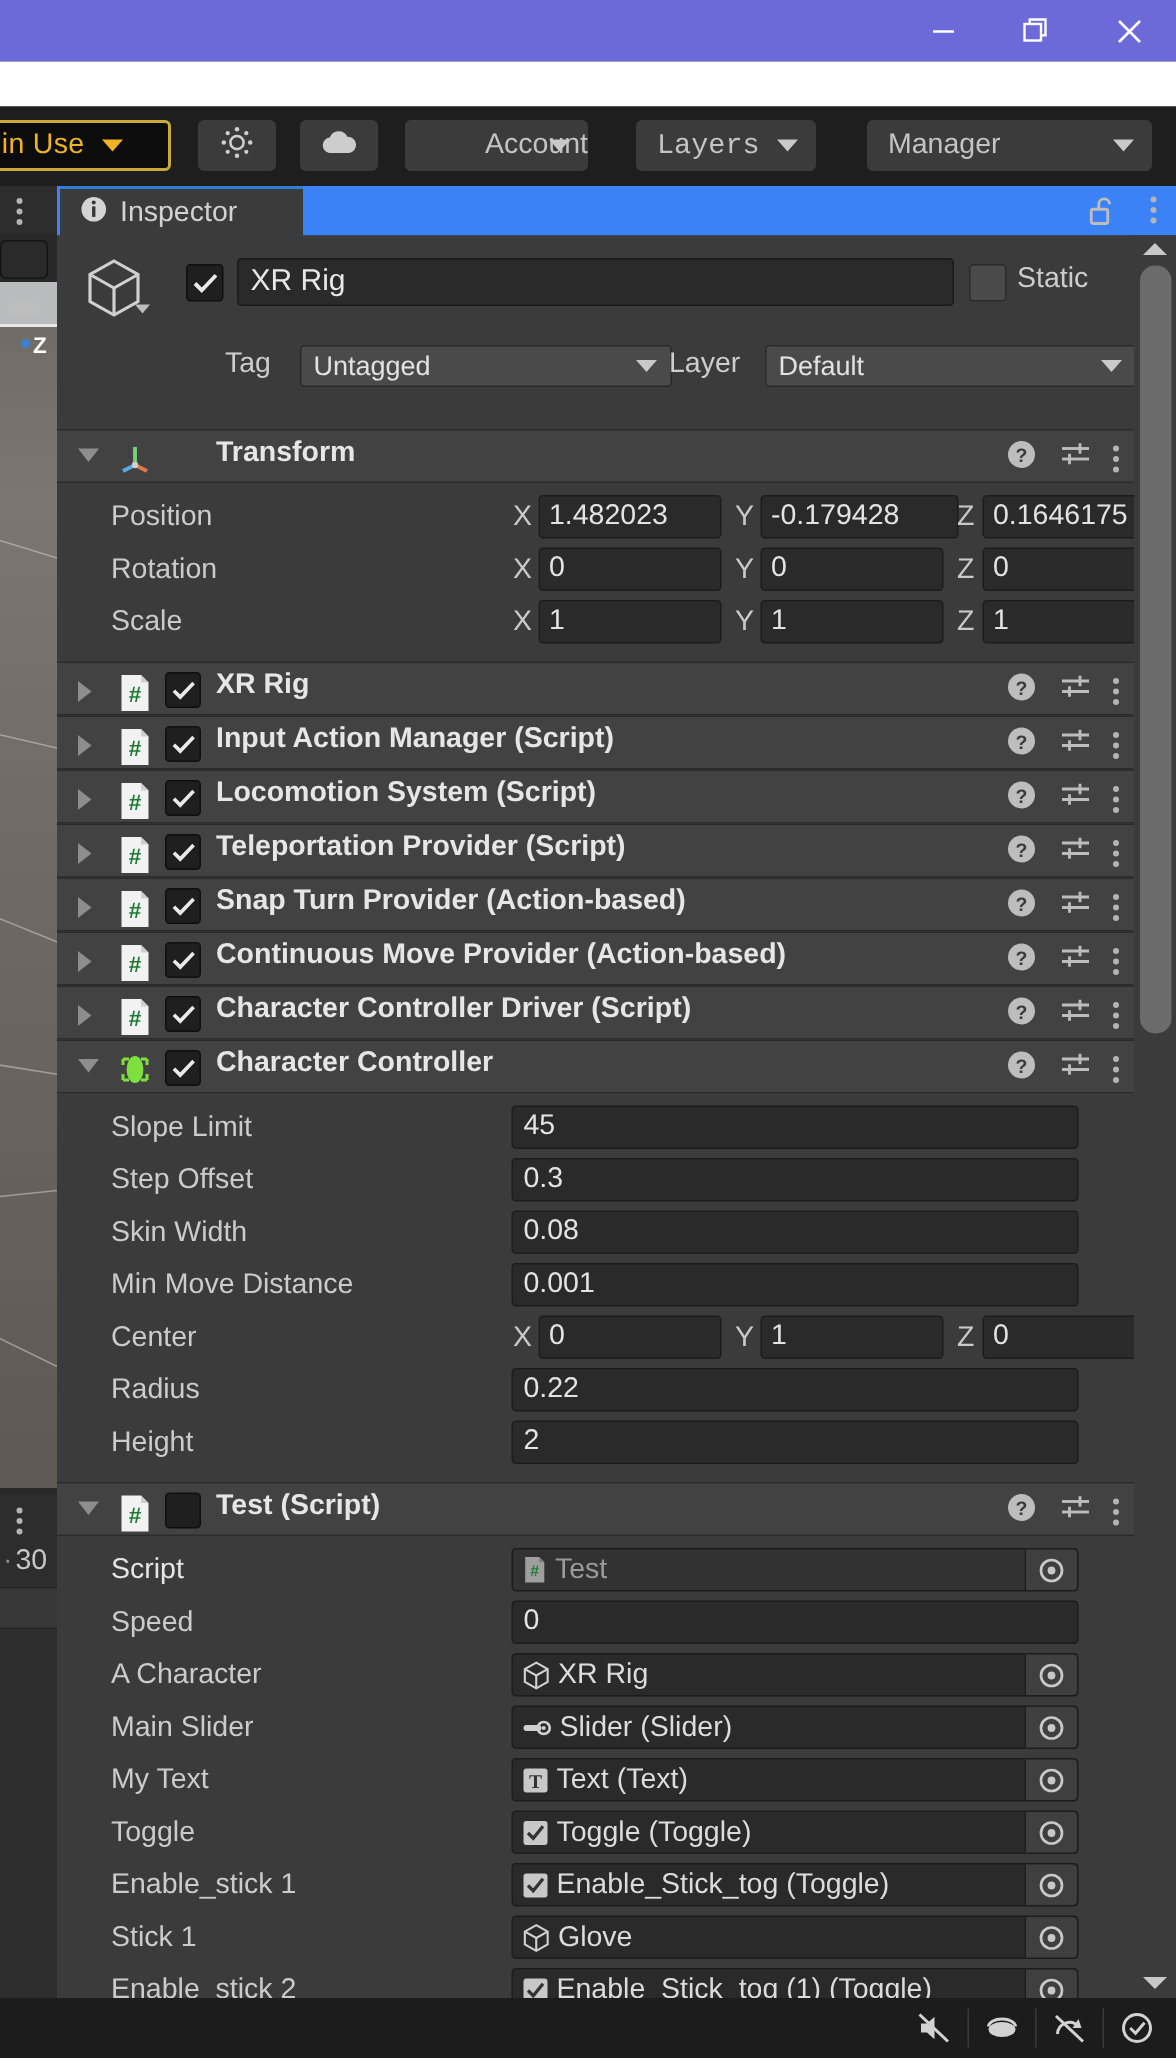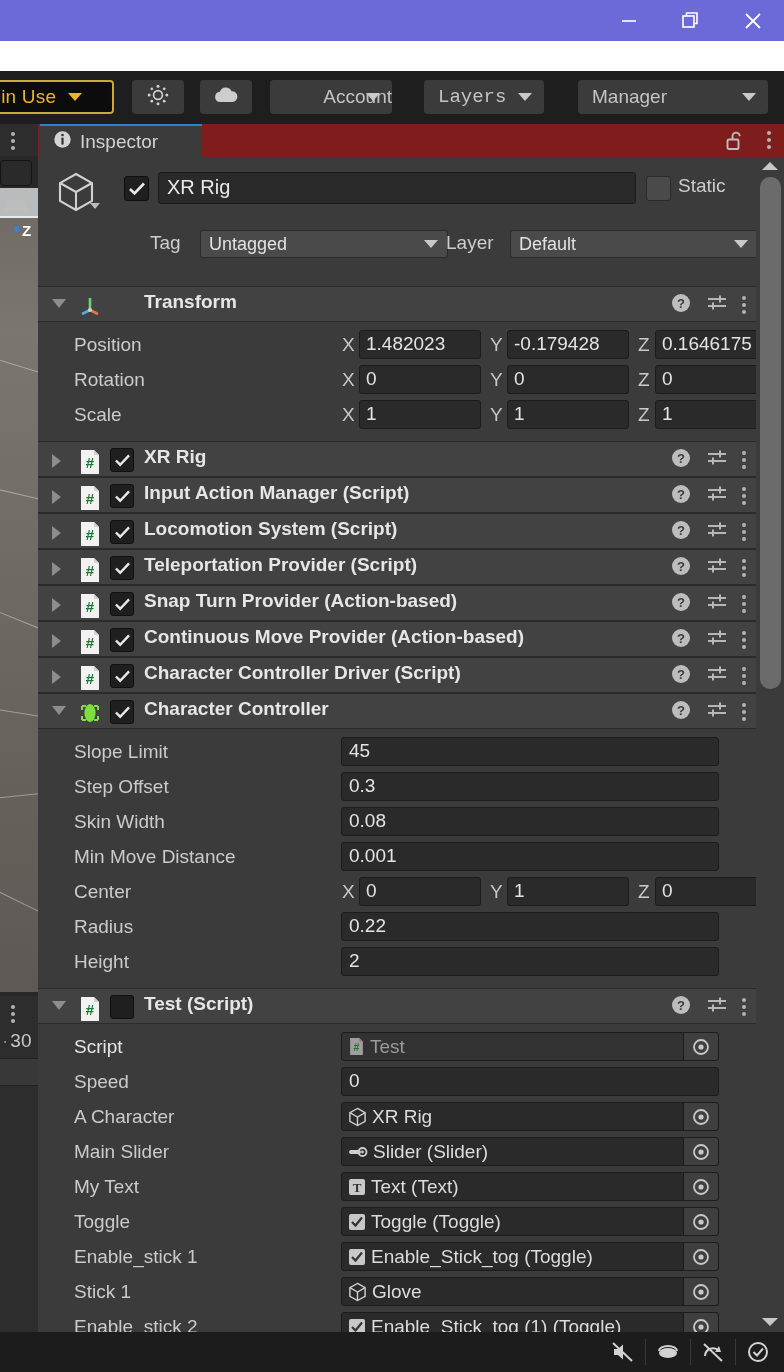--- a/index.html
+++ b/index.html
@@ -49,21 +49,21 @@
   .sl-line{position:absolute;background:rgba(230,230,230,.45);height:1px;transform-origin:left center;}
   .sl-bottom{position:absolute;left:0;top:872px;width:38px;height:336px;background:#2d2d2d;}
   .sl-b-kebab{position:absolute;left:11px;top:9px;}
   .sl-20{position:absolute;left:2px;top:34px;color:#c8c8c8;font-size:19px;}
   .sl-20 .tick{color:#8a8a8a;margin-right:2px;}
   .sl-b-row{position:absolute;left:0;top:62px;width:38px;height:28px;background:#383838;
             border-top:1px solid #232323;border-bottom:1px solid #232323;box-sizing:border-box;}
 
   
   .insp{position:absolute;left:38px;top:124px;width:746px;height:1208px;background:#383838;}
-  .insp-tabbar{position:absolute;left:0;top:0;width:746px;height:33px;background:#7f1d1d;}
+  .insp-tabbar{position:absolute;left:0;top:0;width:746px;height:33px;background:#3b82f6;}
   .insp-tab{position:absolute;left:2px;top:0;width:162px;height:33px;background:#3b3b3b;
             border-top:2px solid #2e7fd5;box-sizing:border-box;display:flex;align-items:center;}
   .insp-tab .ti{margin-left:13px;}
   .insp-tab .tl{color:#d2d2d2;font-size:19px;margin-left:8px;}
   .insp-lock{position:absolute;right:40px;top:6px;}
   .insp-kebab{position:absolute;right:13px;top:7px;}
 
   .kebab{display:flex;flex-direction:column;align-items:center;gap:3px;}
   .kebab i{width:4px;height:4px;background:#b4b4b4;border-radius:50%;display:block;}
 
@@ -350,21 +350,21 @@
       </div>
 
       <div class="props">
 
         <div class="prow">
           <span class="p-lbl">Position</span>
           <div class="vec">
             <span class="vax" style="left:7px;">X</span>
             <div class="vin" style="left:24px;width:122px;">1.482023</div>
             <span class="vax" style="left:155px;">Y</span>
-            <div class="vin" style="left:172px;width:122px;">-0.179428</div>
+            <div class="vin" style="left:172px;width:132px;">-0.179428</div>
             <span class="vax" style="left:303px;">Z</span>
             <div class="vin" style="left:320px;width:122px;">0.1646175</div>
           </div>
         </div>
 
         <div class="prow">
           <span class="p-lbl">Rotation</span>
           <div class="vec">
             <span class="vax" style="left:7px;">X</span>
             <div class="vin" style="left:24px;width:122px;">0</div>

